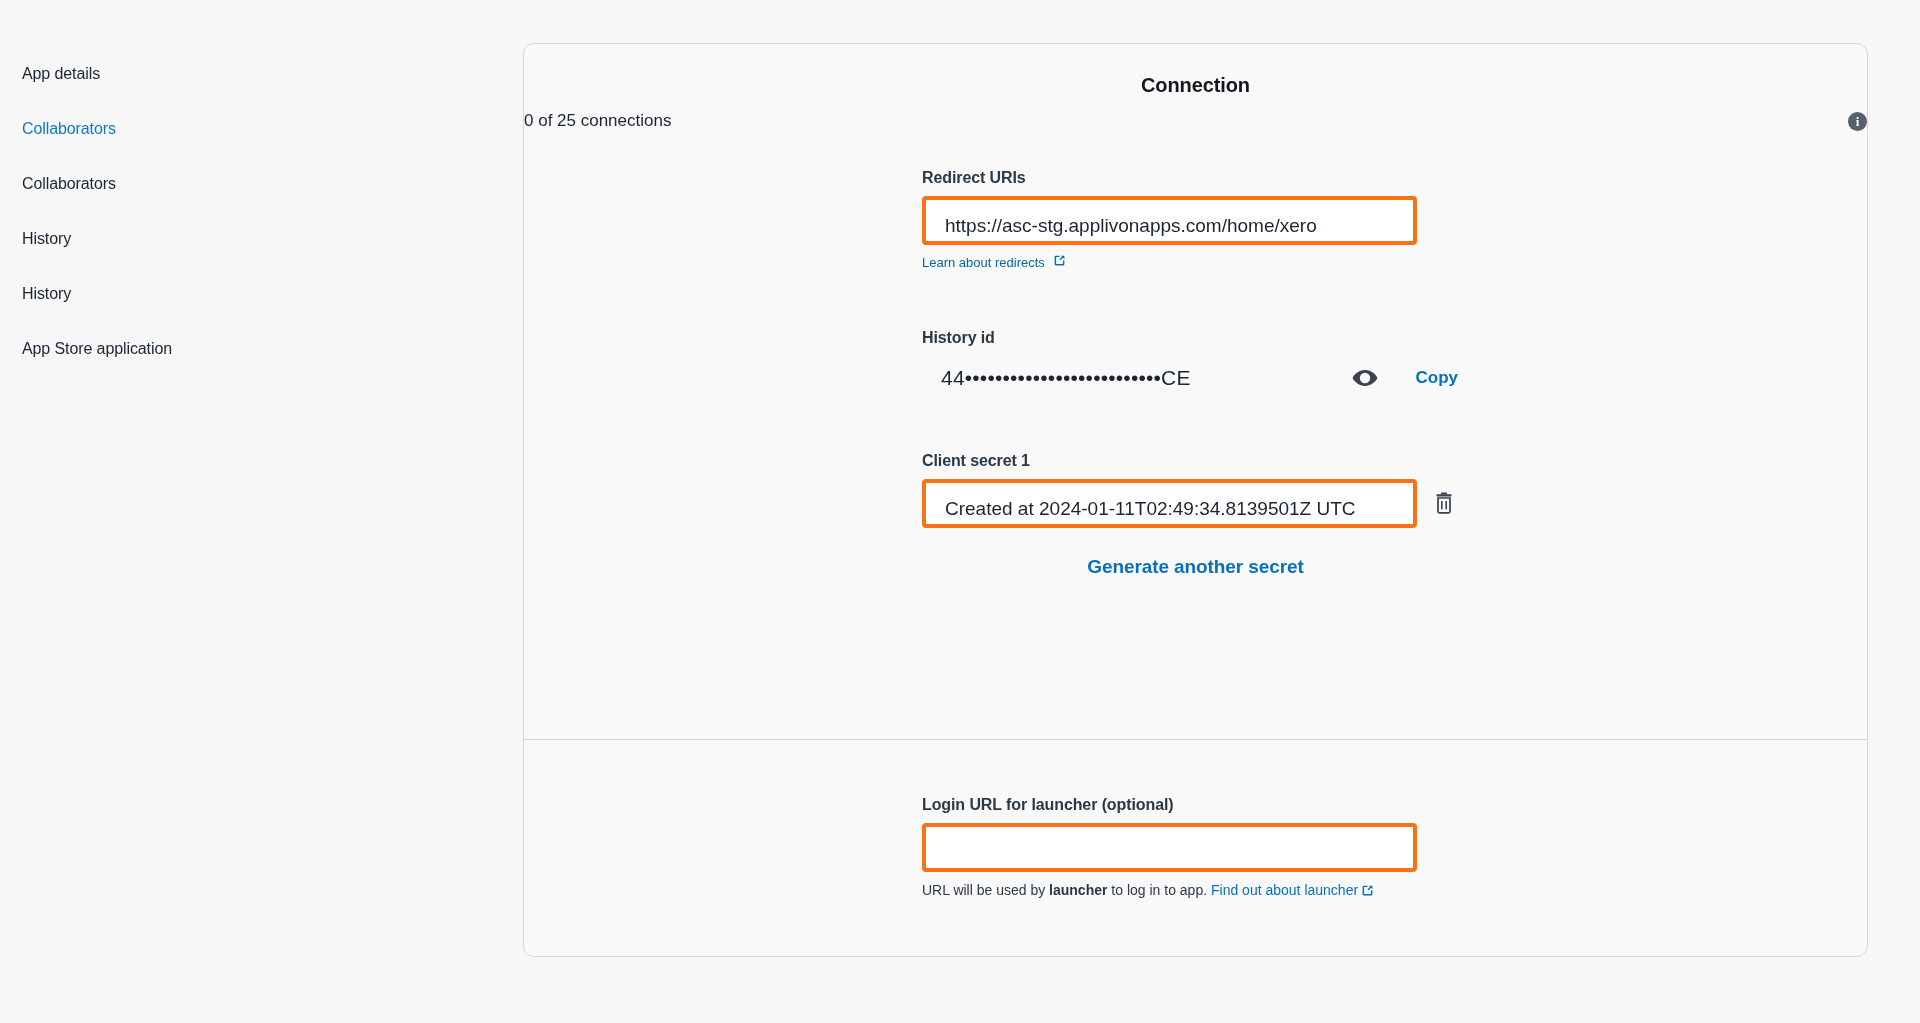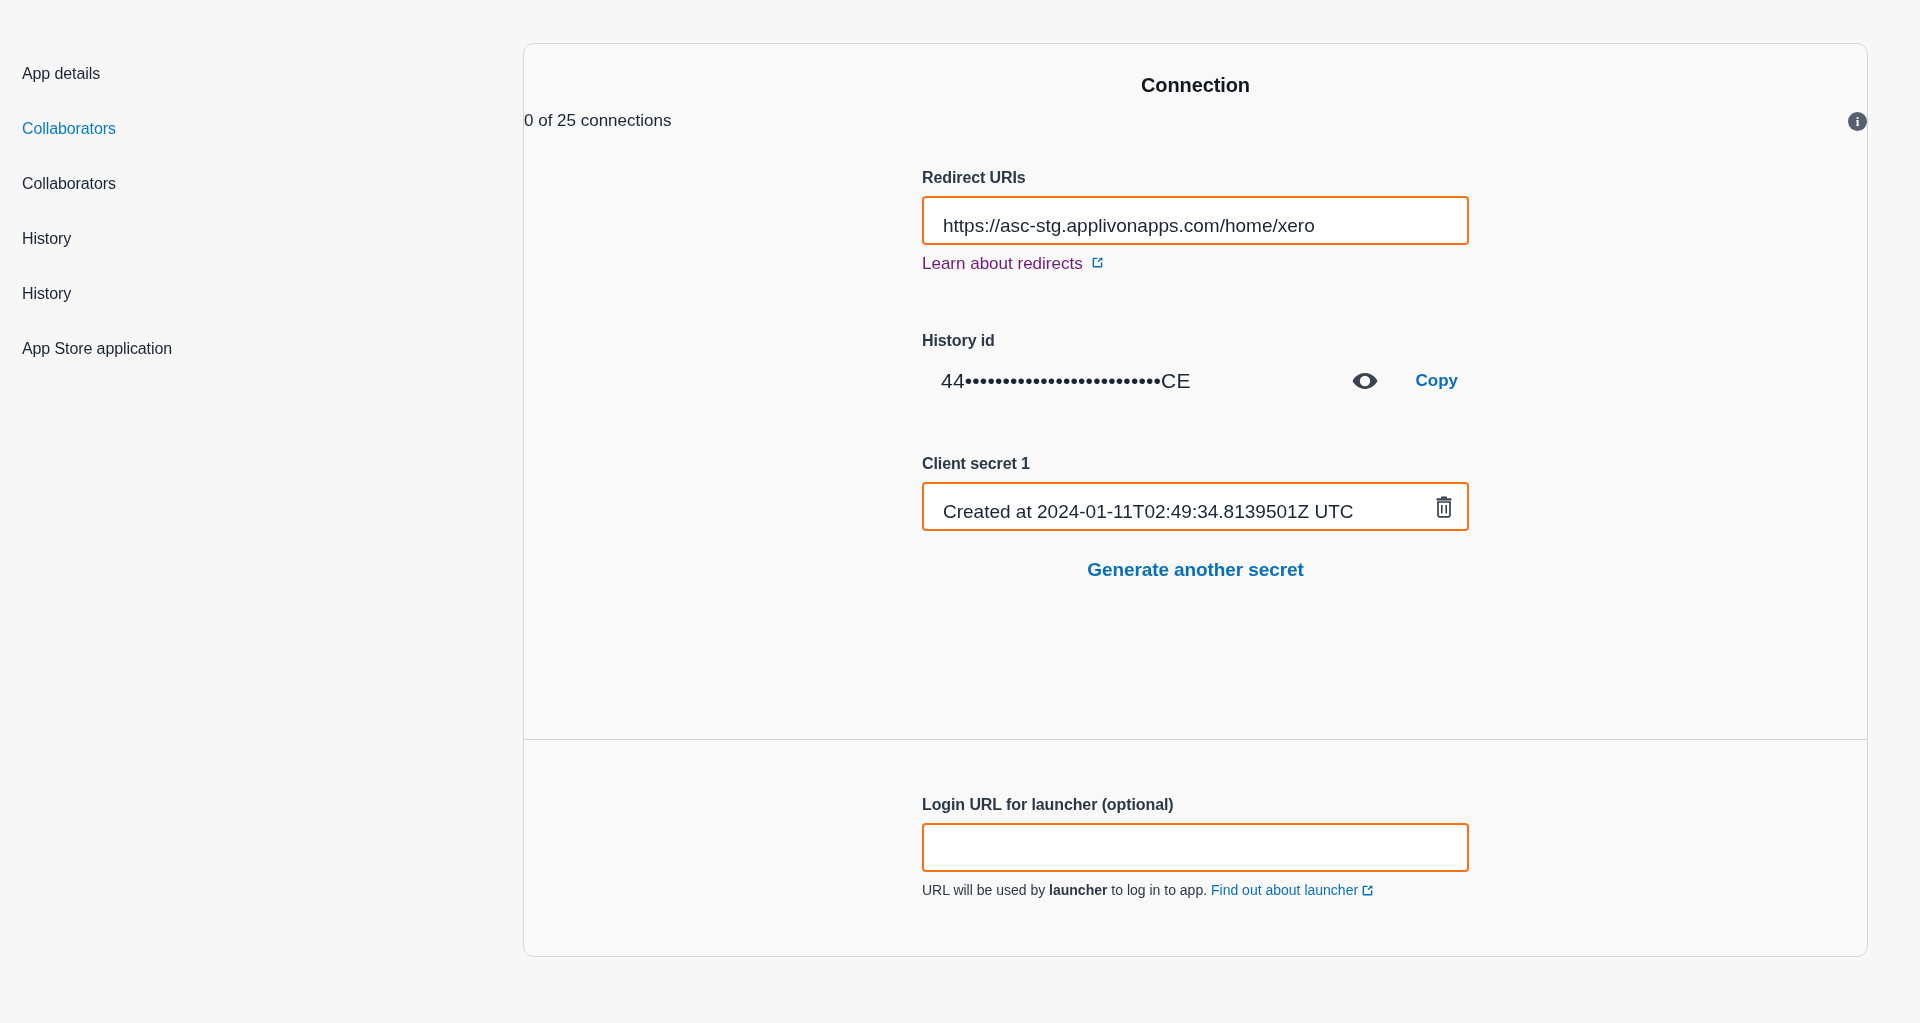--- a/index.html
+++ b/index.html
@@ -111,24 +111,24 @@
 
   .field-label {
     font-size: 16px;
     font-weight: bold;
     color: #2c3846;
     margin-bottom: 9px;
     letter-spacing: -0.1px;
   }
 
   .text-input {
-    width: 547px;
+    width: 495px;
     height: 49px;
     box-sizing: border-box;
-    border: 2px solid #f97316;
+    border: 4px solid #f97316;
     border-radius: 4px;
     background: #ffffff;
     font-family: "Liberation Sans", sans-serif;
     font-size: 19px;
     color: #1b2533;
     padding: 11px 16px 0 19px;
     outline: none;
   }
   .text-input::placeholder { color: #8c939e; }
 
@@ -149,22 +149,22 @@
     cursor: pointer;
     display: flex;
     align-items: center;
     justify-content: center;
   }
 
   .helper-link {
     display: inline-flex;
     align-items: center;
     gap: 5px;
-    color: #701a75;
-    font-size: 17px;
+    color: #0369a1;
+    font-size: 13px;
     margin-top: 9px;
     cursor: pointer;
     text-decoration: none;
   }
 
   .center-action {
     text-align: center;
     margin-top: 28px;
   }
   .action-link {

